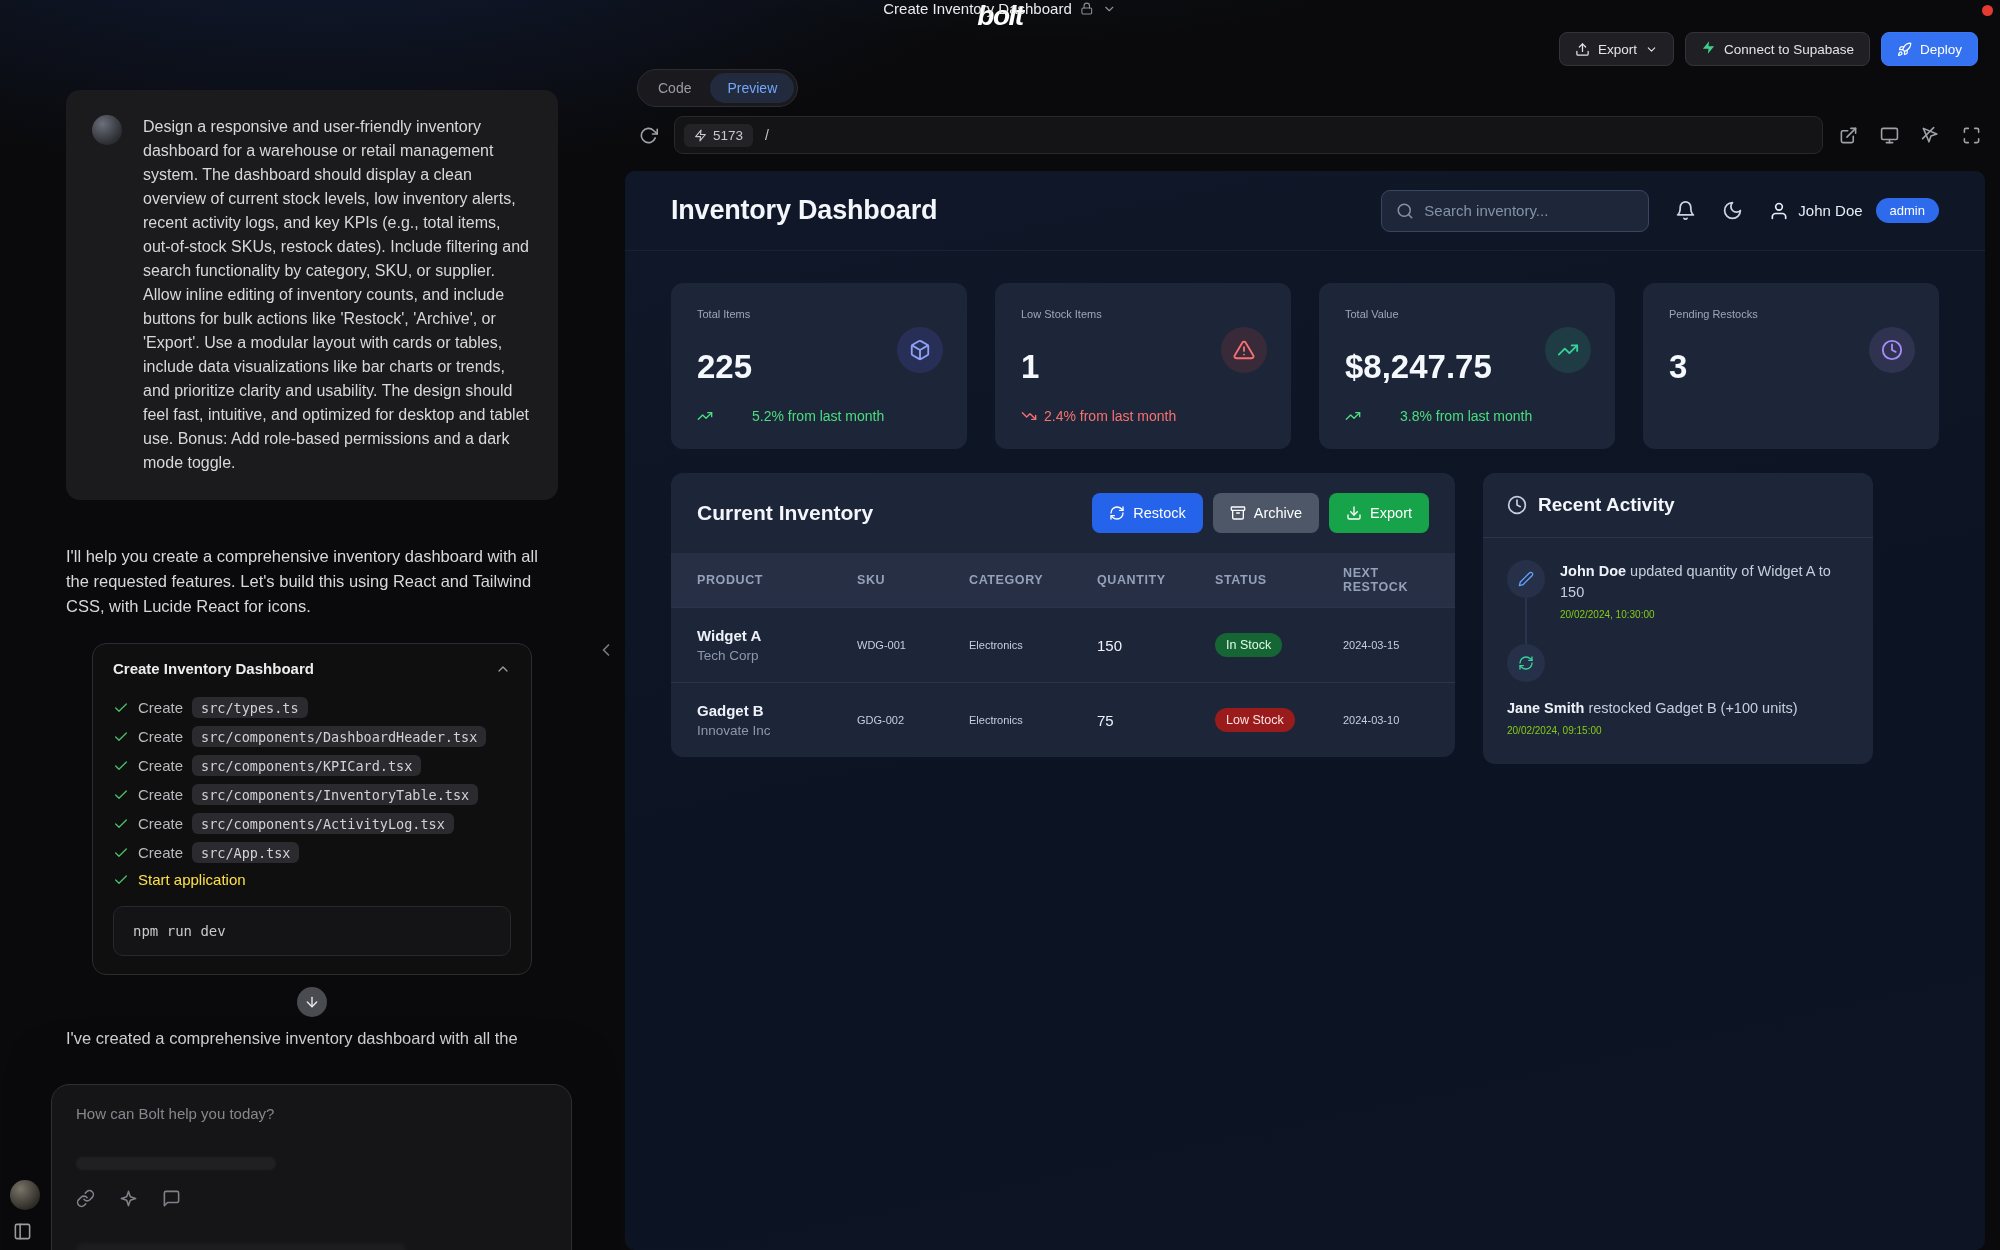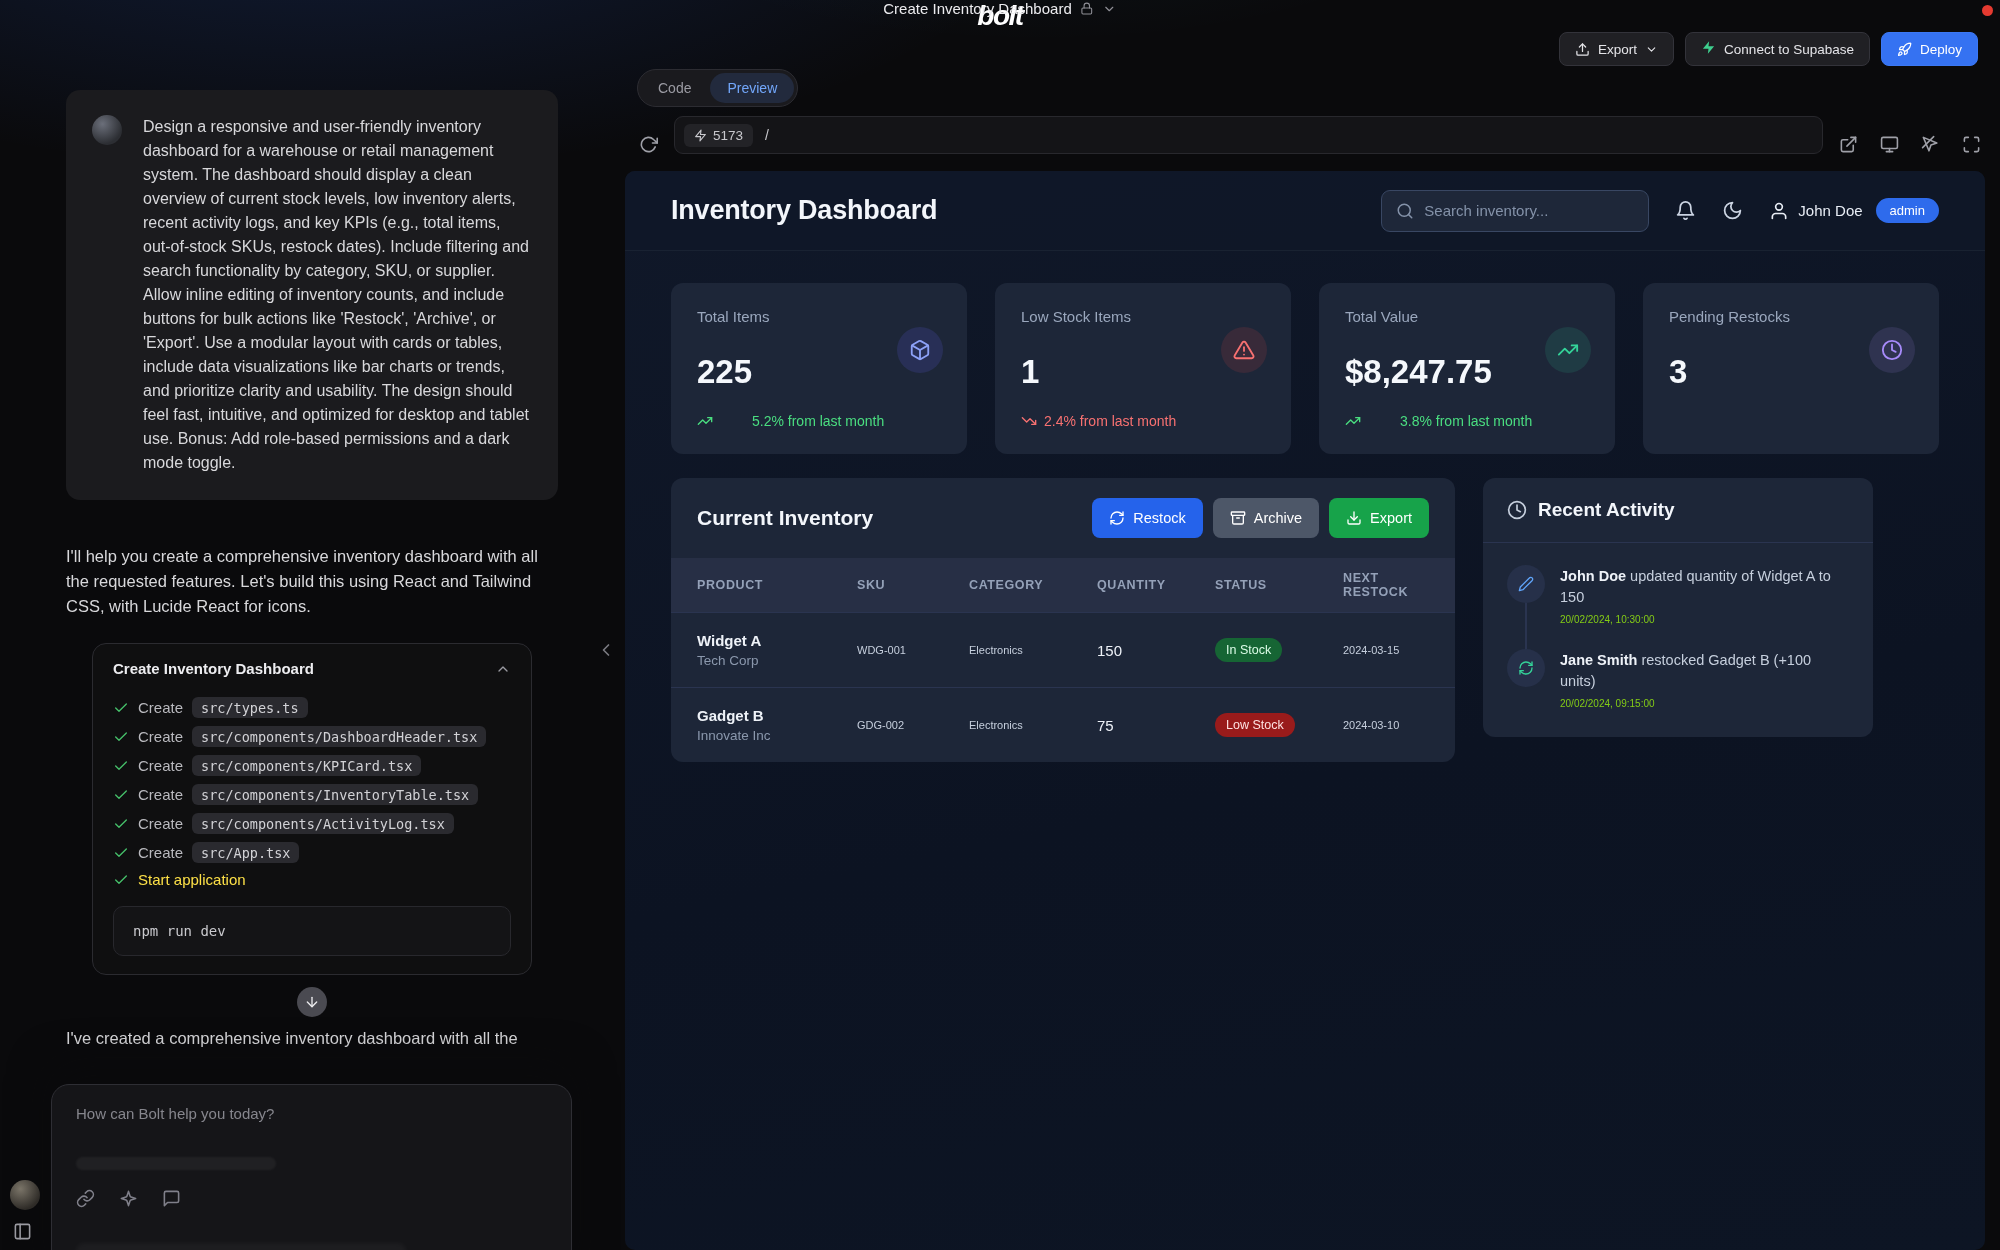--- a/index.html
+++ b/index.html
@@ -47,40 +47,40 @@
 .input-icons span{cursor:pointer;}
 .corner-avatar{position:absolute;left:10px;top:1180px;width:30px;height:30px;border-radius:50%;background:radial-gradient(circle at 35% 30%,#7a7468,#2e2b27 72%);z-index:9;cursor:pointer;}
 .panel-toggle{position:absolute;left:13px;top:1222px;color:#9a9aa1;z-index:9;cursor:pointer;}
 .collapse-handle{position:absolute;left:596px;top:640px;color:#7b7b82;z-index:6;cursor:pointer;}
 
 
 .preview{position:absolute;top:56px;left:625px;right:15px;bottom:0;z-index:5;}
 .pv-tabs{position:absolute;top:13px;left:12px;display:inline-flex;background:#1a1a1e;border:1px solid #2c2c32;border-radius:999px;padding:3px;gap:2px;}
 .tab{border:none;background:transparent;color:#9b9ba3;font-size:14px;padding:7px 17px;border-radius:999px;font-family:inherit;cursor:pointer;}
 .tab.active{background:#222a3d;color:#72a7fb;}
-.pv-bar{position:absolute;top:60px;left:14px;right:4px;height:38px;display:flex;align-items:flex-end;gap:16px;color:#9fa0a8;}
+.pv-bar{position:absolute;top:60px;left:14px;right:4px;height:38px;display:flex;align-items:center;gap:16px;color:#9fa0a8;}
 .pv-bar .pvi{cursor:pointer;}
 .url-pill{flex:1;height:38px;background:#141417;border:1px solid #28282d;border-radius:9px;display:flex;align-items:center;padding:0 9px;gap:12px;cursor:text;}
 .port-chip{display:inline-flex;align-items:center;gap:6px;background:#232327;border-radius:6px;padding:4px 10px;font-size:13.5px;color:#c9c9ce;}
 .path{font-size:14px;color:#c9c9ce;}
 .pv-actions{display:flex;align-items:center;gap:22px;}
 
 
 .app{position:absolute;top:115px;left:0;right:0;bottom:0;border-radius:10px;overflow:hidden;background:linear-gradient(168deg,#101829 0%,#0c1322 55%,#0d1524 100%);}
 .app-header{height:80px;display:flex;align-items:center;padding:0 46px;background:rgba(15,23,40,0.9);border-bottom:1px solid rgba(148,163,184,0.08);}
 .app-title{font-size:27px;font-weight:bold;color:#f3f6fb;letter-spacing:-0.2px;}
 .search{margin-left:auto;display:flex;align-items:center;gap:10px;width:268px;height:42px;background:#1e2739;border:1px solid #394763;border-radius:9px;padding:0 14px;color:#8492a9;}
 .search input{flex:1;width:100%;background:transparent;border:none;outline:none;font-size:15px;color:#dbe3f0;font-family:inherit;}
 .search input::placeholder{color:#8492a9;}
 .hicon{color:#cbd4e2;margin-left:26px;cursor:pointer;}
 .user-chip{display:flex;align-items:center;gap:9px;margin-left:26px;color:#e8edf5;font-size:15px;cursor:pointer;}
 .admin-badge{margin-left:13px;background:#2e6bec;color:#fff;font-size:13px;padding:5px 14px;border-radius:999px;}
 .kpi-row{display:flex;gap:28px;margin:32px 46px 0;}
 .kpi{flex:1;position:relative;background:#1d2638;border-radius:12px;padding:25px 26px;min-height:166px;}
-.kpi-label{font-size:15px;color:#9aa7bd;}
+.kpi-label{font-size:11px;color:#9aa7bd;}
 .kpi-value{margin-top:28px;font-size:33px;font-weight:bold;color:#f5f8fc;}
 .kpi-trend{margin-top:22px;display:flex;align-items:center;gap:7px;font-size:14px;}
 .kpi-trend.up{color:#4ade80;gap:39px;}
 .kpi-trend.down{color:#f87171;}
 .kpi-ic{position:absolute;right:24px;top:44px;width:46px;height:46px;border-radius:50%;display:flex;align-items:center;justify-content:center;}
 .kpi-ic.c1{background:rgba(99,102,241,0.16);color:#8da2f8;}
 .kpi-ic.c2{background:rgba(239,68,68,0.13);color:#f87171;}
 .kpi-ic.c3{background:rgba(52,211,153,0.12);color:#34d399;}
 .kpi-ic.c4{background:rgba(167,139,250,0.13);color:#a78bfa;}
 .main-row{display:flex;gap:28px;margin:24px 46px 0;align-items:flex-start;}
@@ -103,21 +103,21 @@
 .qty{color:#eef2f8;font-size:15px;}
 .badge{display:inline-block;font-size:12.5px;padding:5px 11px;border-radius:999px;}
 .badge.green{background:#166534;color:#dcfce7;}
 .badge.red{background:#991b1b;color:#fee2e2;}
 .edit-ic{color:#5fa5f9;cursor:pointer;}
 .act-card{width:390px;background:#1d2638;border-radius:12px;}
 .act-head{display:flex;align-items:center;gap:11px;padding:21px 24px;border-bottom:1px solid #2a3450;color:#c6cfdd;}
 .act-title{font-size:19px;font-weight:bold;color:#f3f6fb;}
 .act-items{padding:22px 24px 28px;}
 .act-item{position:relative;display:flex;gap:15px;}
-.act-item + .act-item{margin-top:24px;}
+.act-item + .act-item{margin-top:24px;flex-direction:column;}
 .act-item.first::before{content:"";position:absolute;left:18px;top:38px;bottom:-24px;width:2px;background:#2a3450;}
 .act-ic{position:relative;z-index:1;width:38px;height:38px;border-radius:50%;background:#263049;display:flex;align-items:center;justify-content:center;flex:none;}
 .act-ic.blue{color:#60a5fa;}
 .act-ic.green{color:#34d399;}
 .act-text{font-size:14.5px;line-height:21px;color:#c6cfdd;padding-top:1px;}
 .act-text strong{color:#eef2f8;}
 .act-time{margin-top:6px;font-size:10px;color:#84cc16;}
 </style>
 </head>
 <body>

